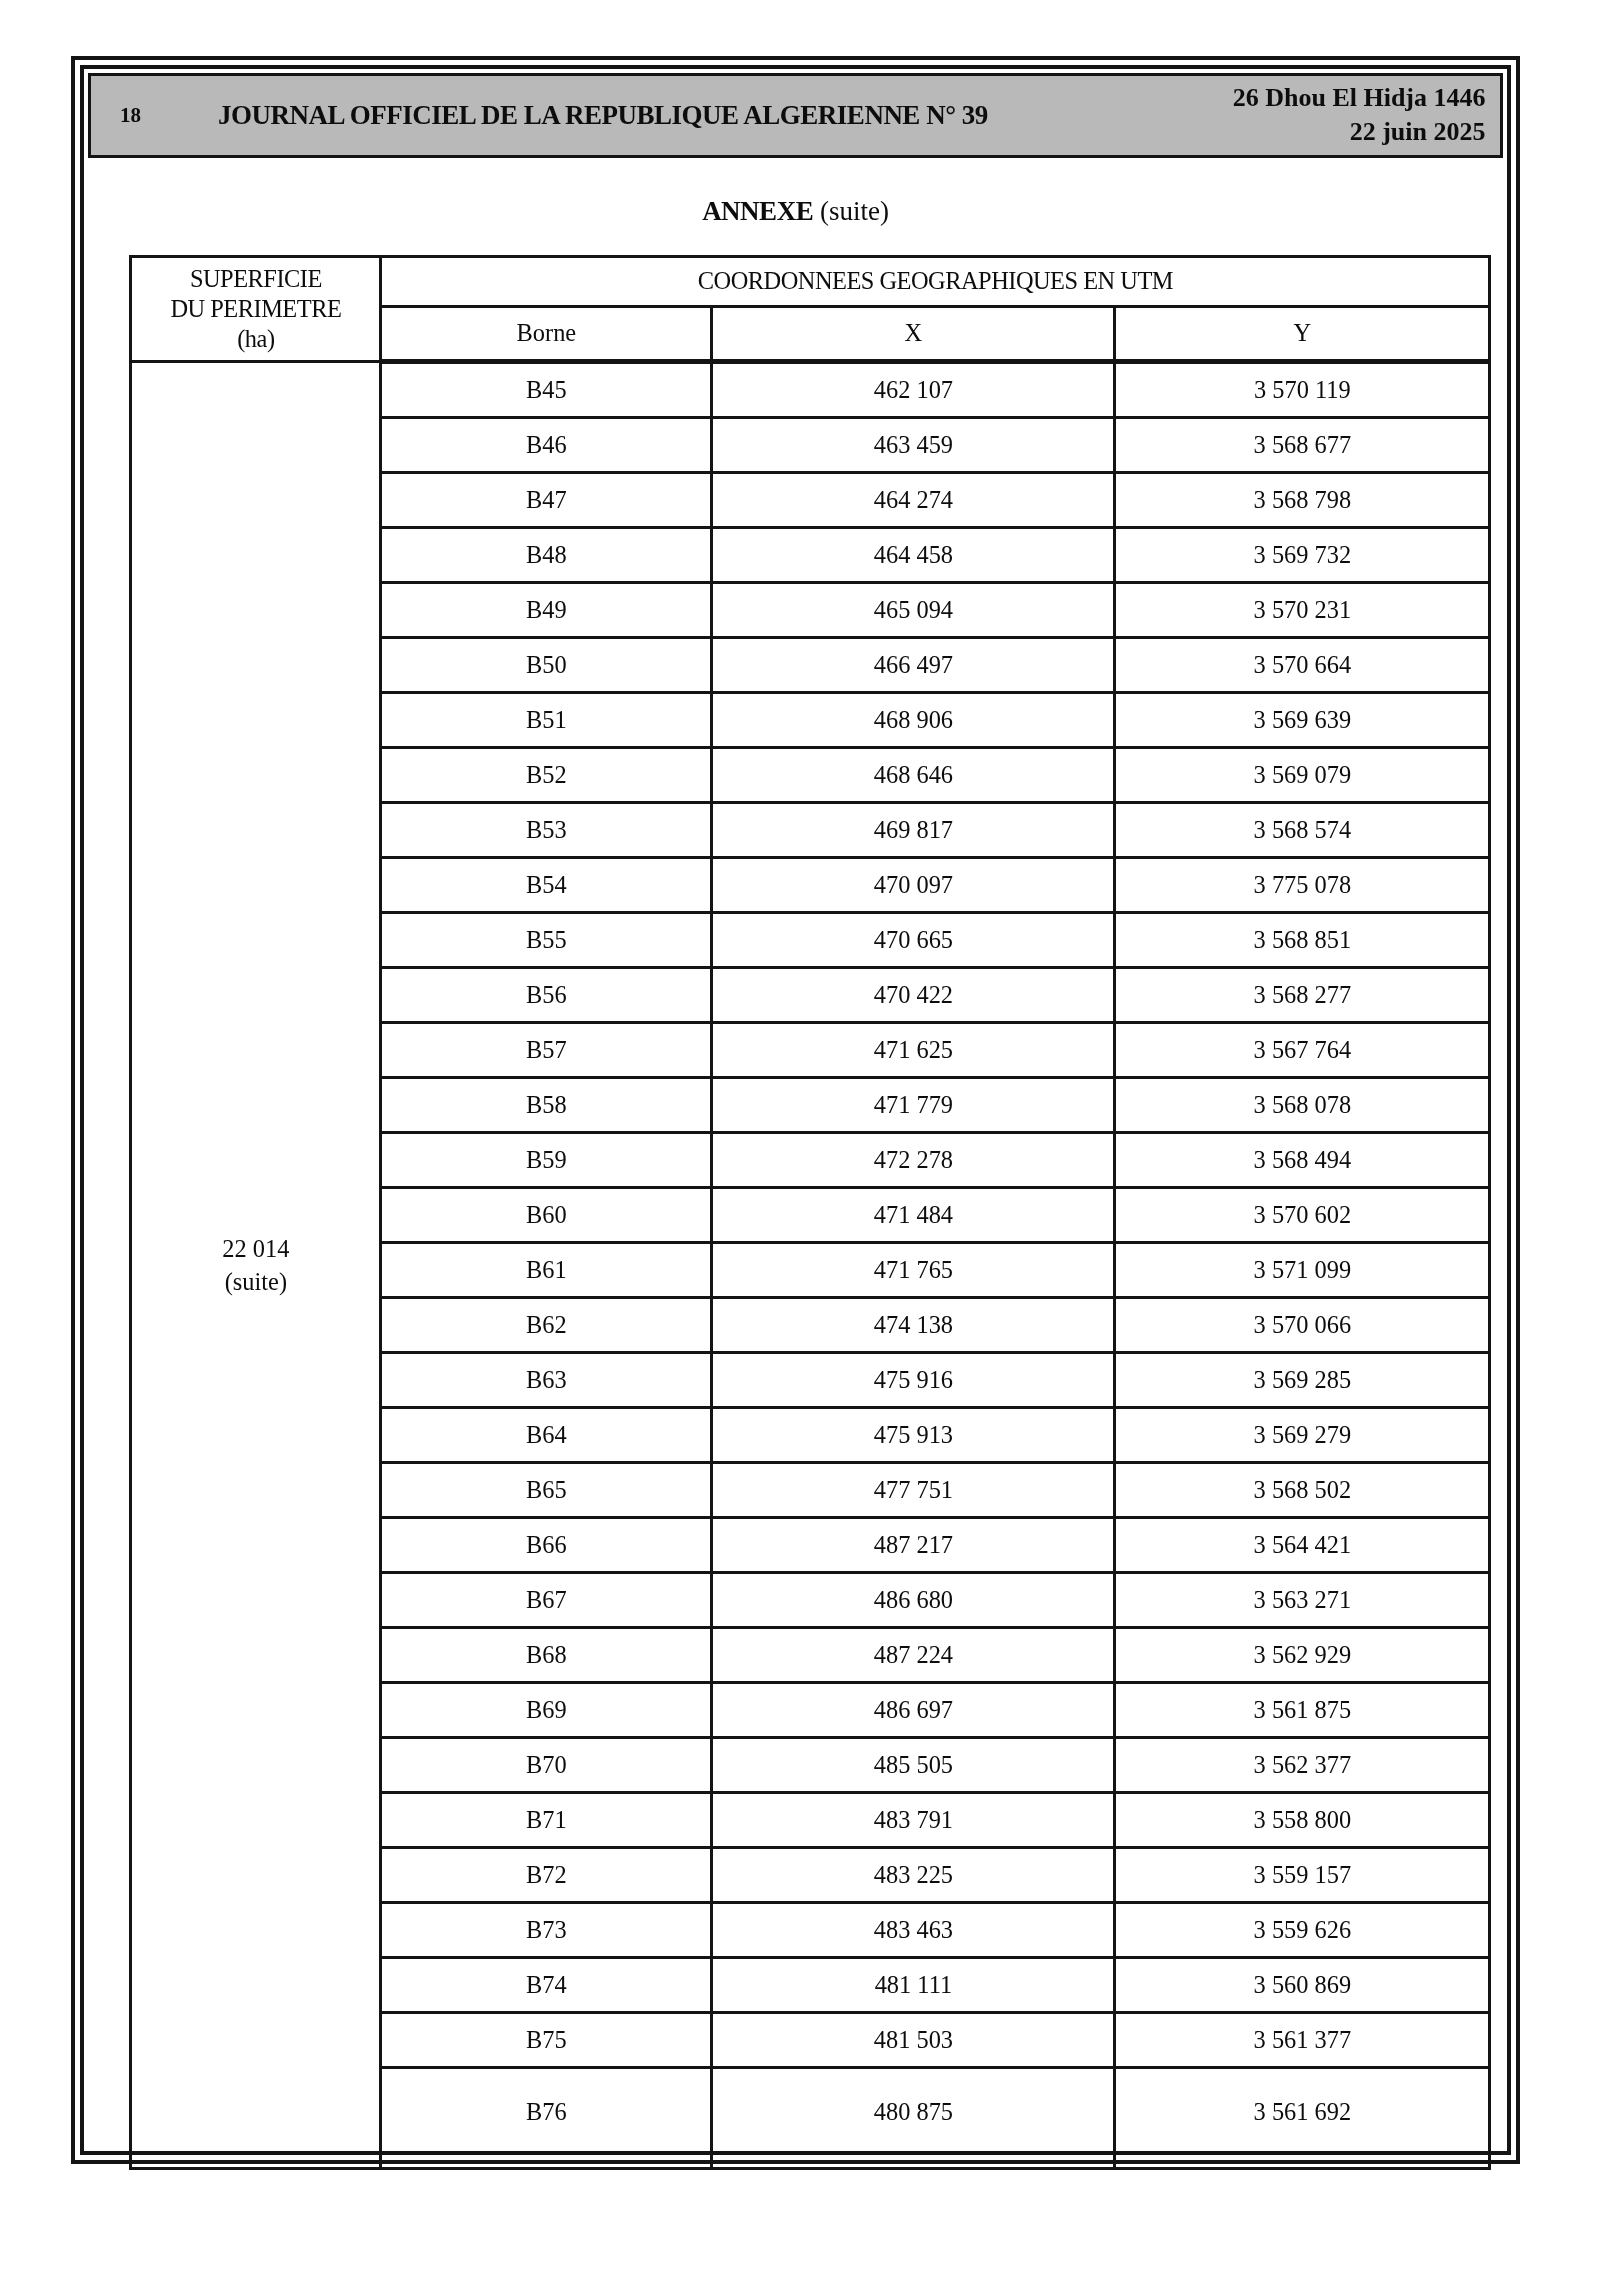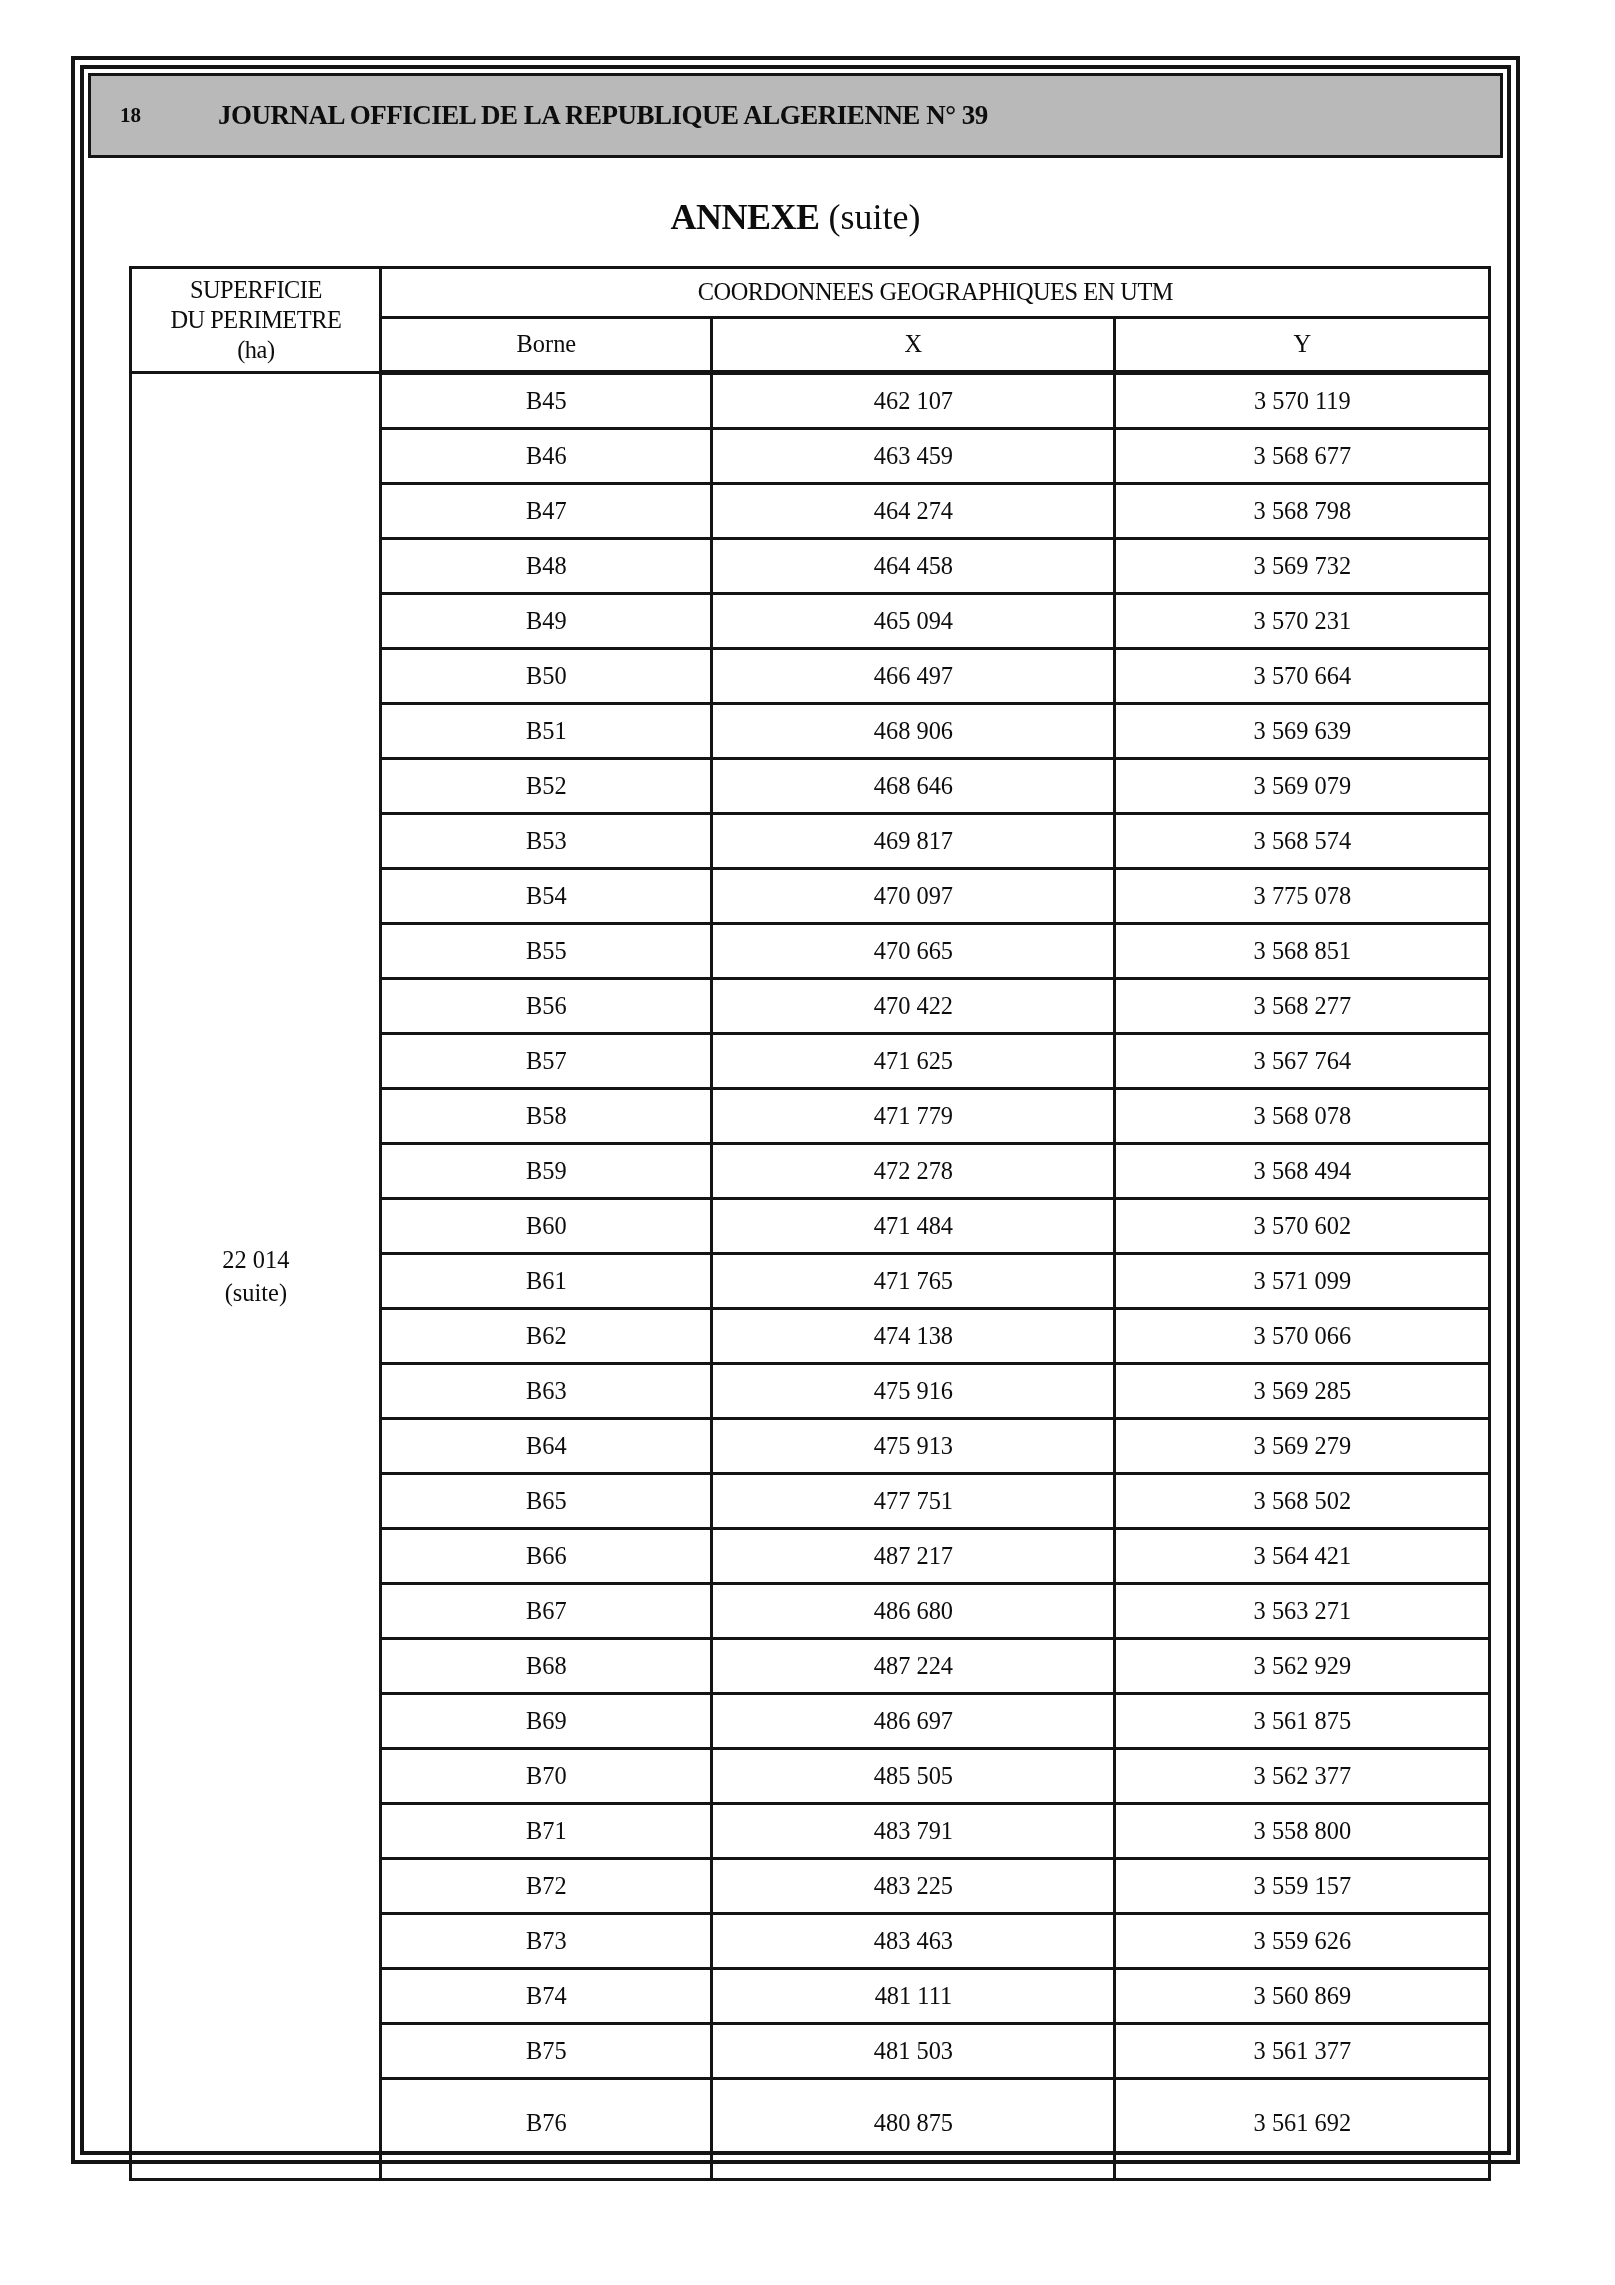--- a/index.html
+++ b/index.html
@@ -57,21 +57,21 @@
     width: 362px;
     box-sizing: border-box;
     padding-right: 14.5px;
     text-align: right;
     font-size: 26px;
     line-height: 34px;
   }
   .annexe-title {
     margin-top: 38px;
     text-align: center;
-    font-size: 36px;
+    font-size: 27px;
   }
   .annexe-title .bold { font-weight: bold; letter-spacing: -0.5px; }
   table.coords {
     margin: 28px 0 0 45px;
     border-collapse: collapse;
     table-layout: fixed;
     width: 1358px;
   }
   table.coords th, table.coords td {
     border: 3.6px solid #141414;
@@ -95,20 +95,24 @@
 </style>
 </head>
 <body>
 
 <div class="frame-outer">
   <div class="frame-inner">
 
     <div class="header-bar">
       <div class="page-number">18</div>
       <div class="journal-title">JOURNAL OFFICIEL DE LA REPUBLIQUE ALGERIENNE N° 39</div>
+      <div class="dates">
+        <div>26 Dhou El Hidja 1446</div>
+        <div>22 juin 2025</div>
+      </div>
     </div>
 
     <div class="annexe-title">
       <span class="bold">ANNEXE</span>
       <span>(suite)</span>
     </div>
 
     <table class="coords">
       <colgroup>
         <col class="c1">

